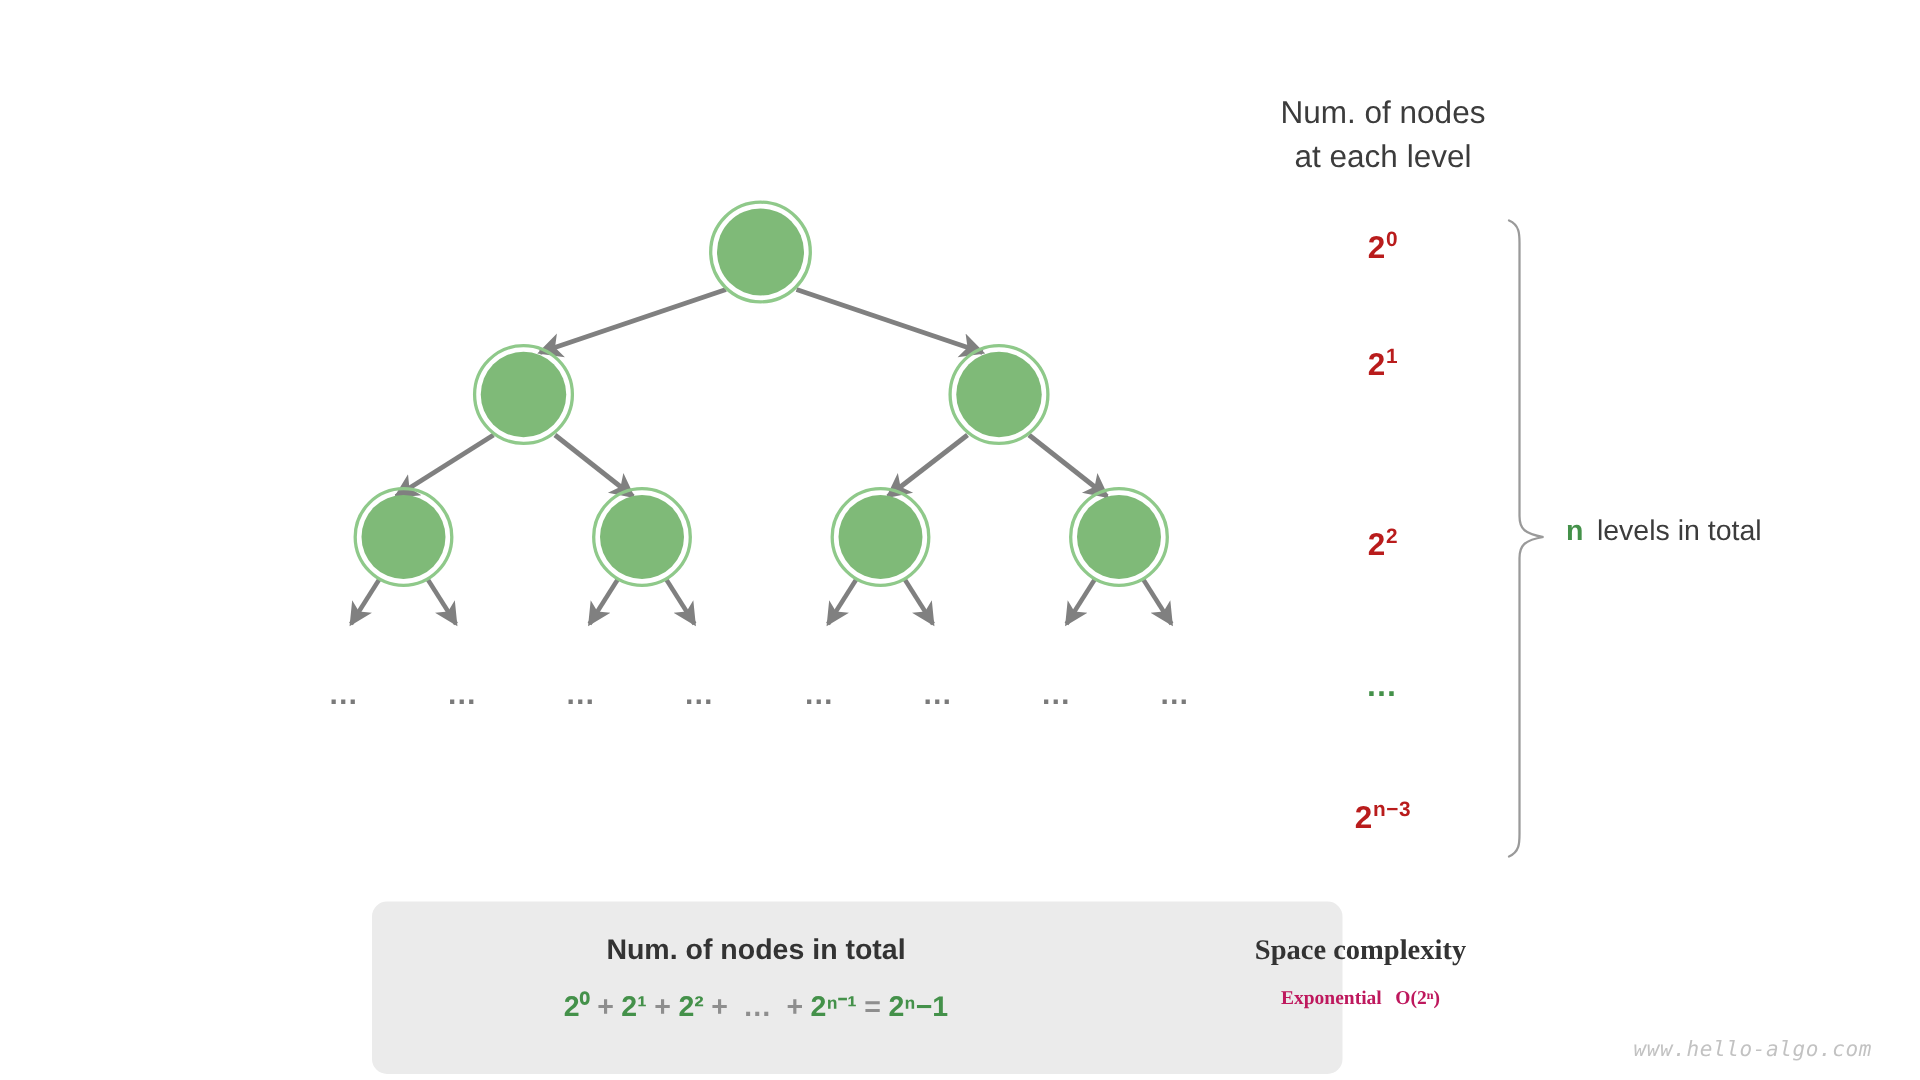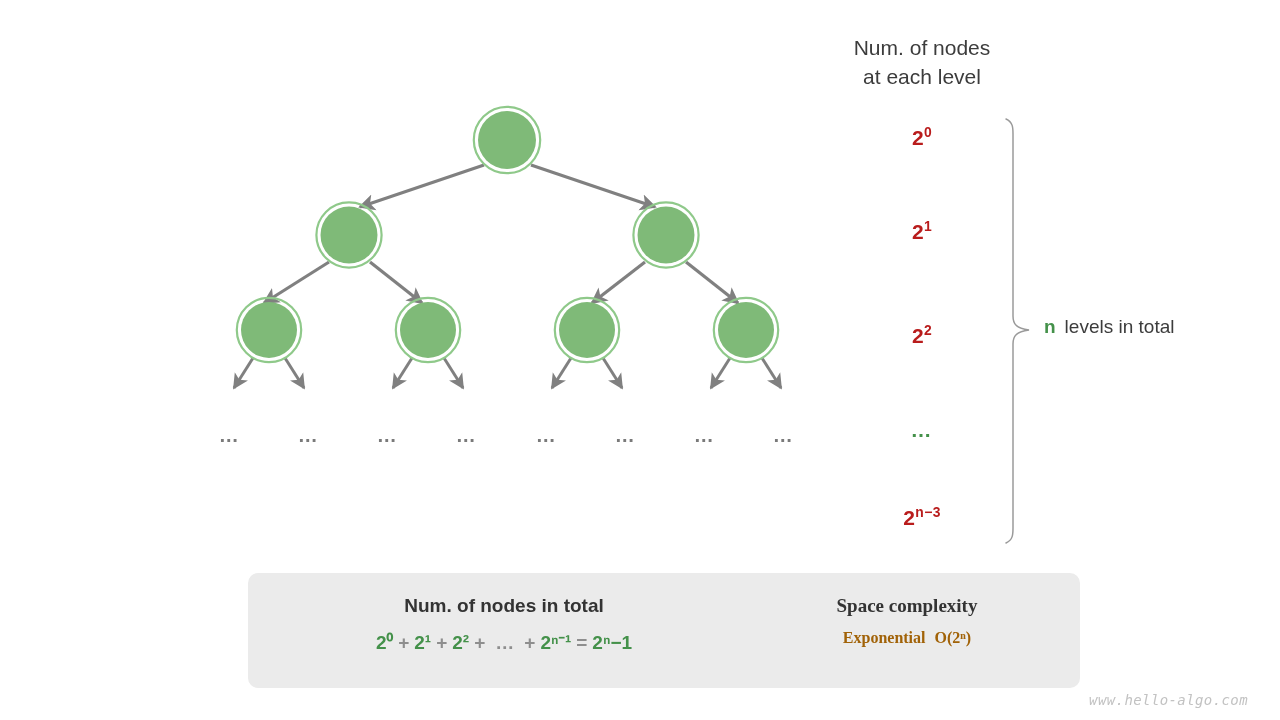--- a/index.html
+++ b/index.html
@@ -11,20 +11,21 @@
     width: 1280px;
     height: 720px;
     position: relative;
     overflow: hidden;
     font-family: "Liberation Sans", sans-serif;
     color: #3c3c3c;
   }
   #canvas {
     position: absolute;
     inset: 0;
+    margin-top: 28px;
   }
   svg.layer {
     position: absolute;
     left: 0;
     top: 0;
     width: 1280px;
     height: 720px;
     pointer-events: none;
   }
 
@@ -90,21 +91,21 @@
     font-weight: bold;
     color: #7a7a7a;
     letter-spacing: 2.5px;
   }
 
   
   #summary {
     position: absolute;
     left: 248px;
     top: 573px;
-    width: 832px;
+    width: 647px;
     height: 115px;
     background: #ebebeb;
     border-radius: 10px;
   }
   .sum-left {
     position: absolute;
     left: 10px;
     top: 22px;
     width: 492px;
     text-align: center;
@@ -125,23 +126,23 @@
   }
   .sum-formula {
     font-size: 19px;
     font-weight: bold;
     color: #44914a;
     white-space: nowrap;
     text-align: center;
   }
   .op { color: #8e8e8e; font-weight: bold; margin: 0 5px; }
   .sum-result {
-    font-size: 16px;
-    font-weight: bold;
-    color: #a16207;
+    font-size: 13px;
+    font-weight: bold;
+    color: #be185d;
     white-space: nowrap;
   }
   .sum-result .gap { display: inline-block; width: 9px; }
 
   #watermark {
     position: absolute;
     right: 32px;
     bottom: 12px;
     font-family: "DejaVu Sans Mono", "Liberation Mono", monospace;
     font-size: 14px;
@@ -226,21 +227,21 @@
 
     <path d="M722,621 L752,621 L752,612 L773,632 L752,652 L752,643 L722,643 Z" fill="#c8c8c8"></path>
   </svg>
 
   <div class="col-header">Num. of nodes
 at each level</div>
 
   <div class="lvl-label" style="top:126px">
     <span>2</span><sup>0</sup>
   </div>
-  <div class="lvl-label" style="top:220px">
+  <div class="lvl-label" style="top:204px">
     <span>2</span><sup>1</sup>
   </div>
   <div class="lvl-label" style="top:324px">
     <span>2</span><sup>2</sup>
   </div>
   <div class="lvl-dots" style="top:418px">…</div>
   <div class="lvl-label" style="top:506px">
     <span>2</span><sup>n−3</sup>
   </div>
 

